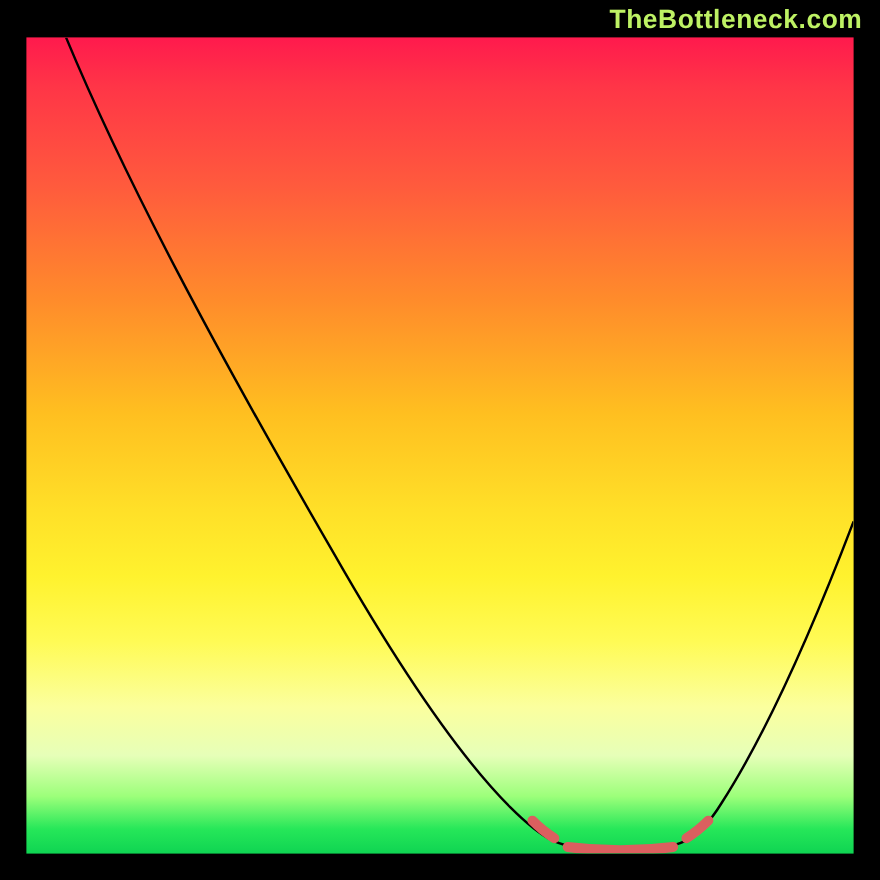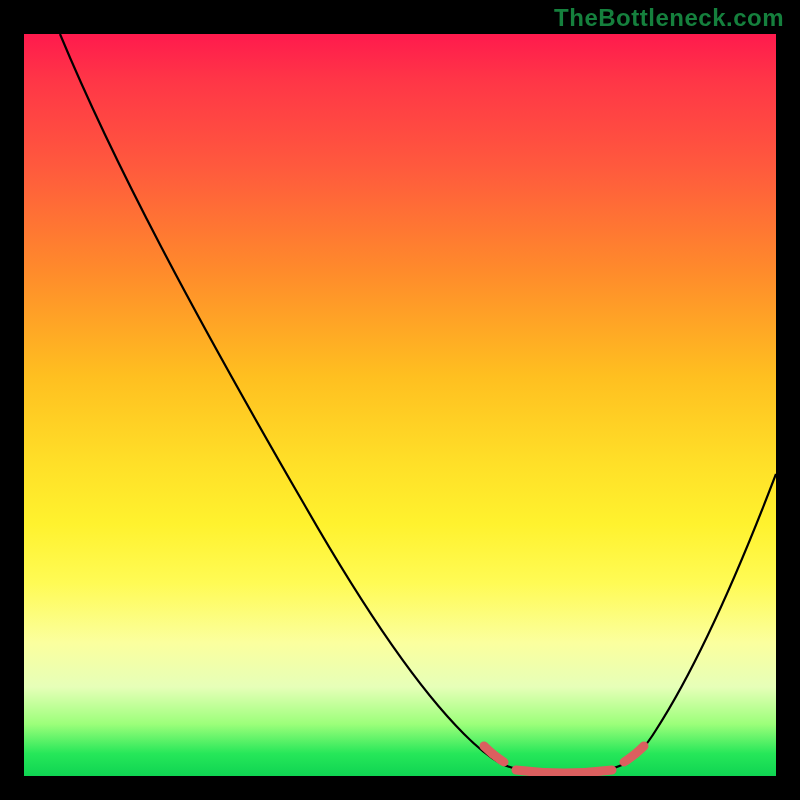--- a/index.html
+++ b/index.html
@@ -7,21 +7,21 @@
     width: 800px;
     height: 800px;
     background: #000;
     position: relative;
     font-family: Arial, Helvetica, sans-serif;
   }
   .watermark {
     position: absolute;
     top: 4px;
     right: 16px;
-    color: #15803d;
+    color: #bef264;
     font-size: 24px;
     font-weight: bold;
     letter-spacing: 0.5px;
     z-index: 10;
   }
   .plot-area {
     position: absolute;
     left: 24px;
     top: 34px;
     width: 752px;

